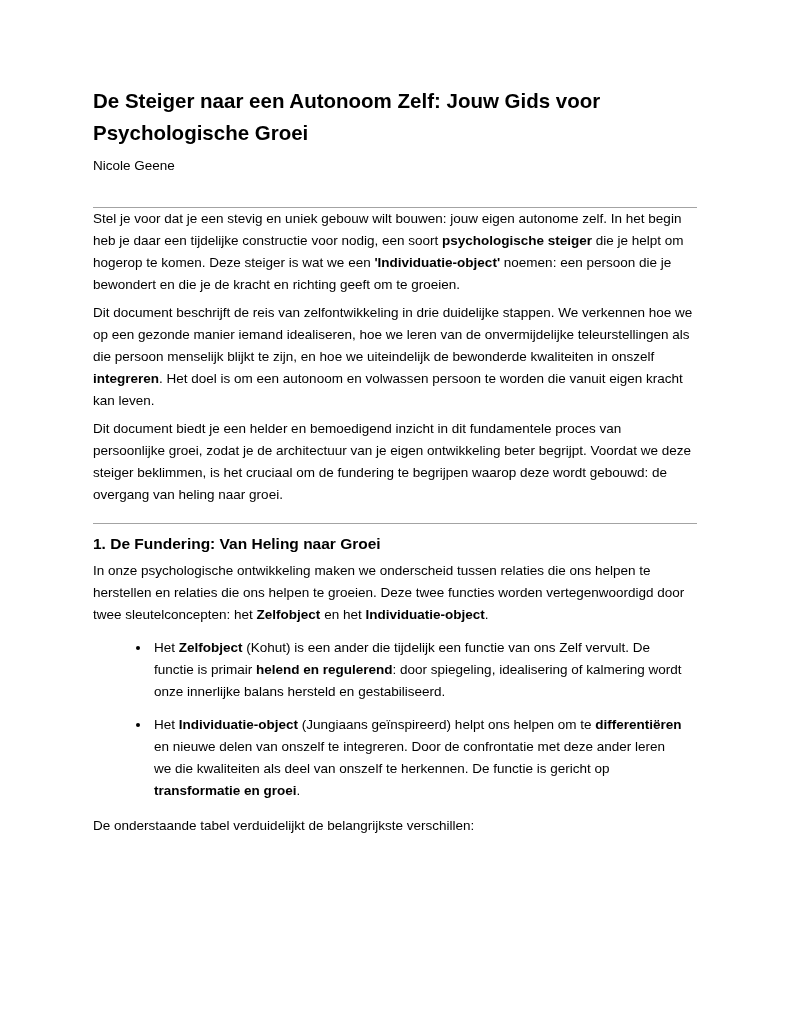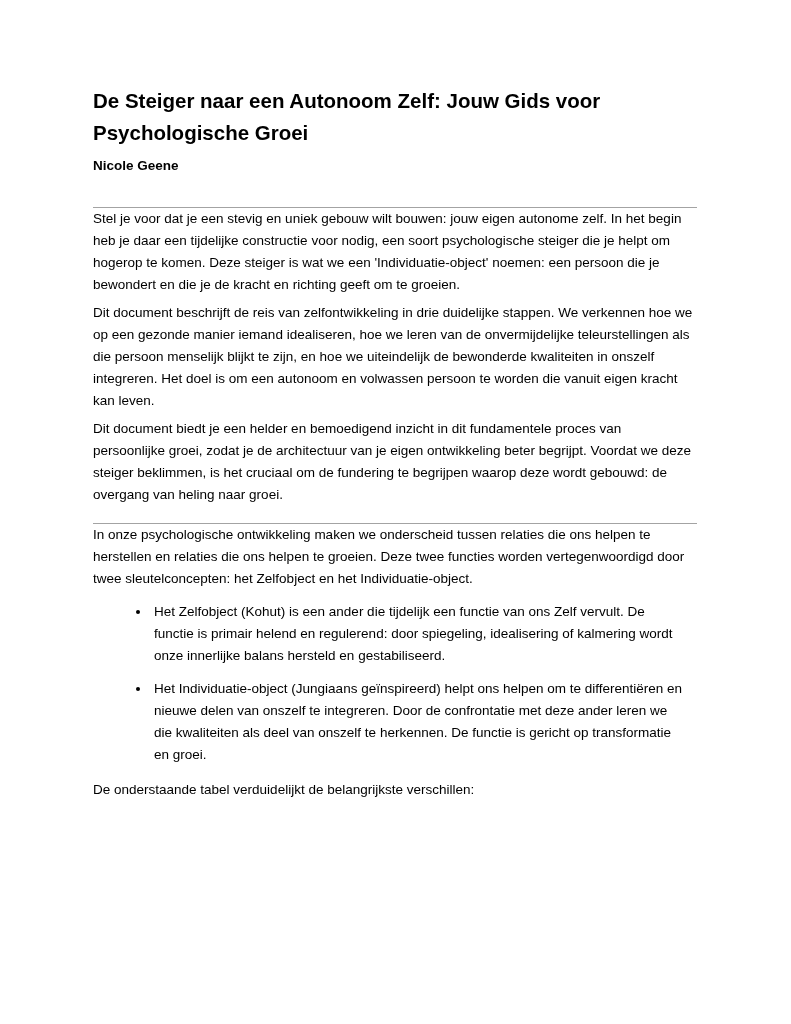--- a/index.html
+++ b/index.html
@@ -20,21 +20,21 @@
     line-height:22px;
     overflow:hidden;
   }
   h1.doc-title{
     font-size:20.5px;
     line-height:32px;
     font-weight:bold;
     margin:0 0 6px 0;
   }
   p{margin:0 0 6px 0;}
-  p.byline{font-weight:bold;margin-bottom:30px;}
+  p.byline{font-weight:normal;margin-bottom:30px;}
   p.dateline{font-weight:bold;}
   hr.divider{
     border:none;
     border-top:1px solid var(--rule-color);
     margin:17px 0 0 0;
     height:0;
   }
   h2.section-heading{
     font-size:15.5px;
     line-height:20px;
@@ -42,21 +42,21 @@
     margin:10px 0 6px 0;
   }
   ul.concept-list{
     margin:0 0 13px 0;
     padding-left:47px;
   }
   ul.concept-list li{
     padding-left:3px;
     margin:11px;
   }
-  b{font-weight:normal;}
+  b{font-weight:bold;}
 </style>
 </head>
 <body>
 
 <div class="page">
 
   <h1 class="doc-title">De Steiger naar een Autonoom Zelf: Jouw Gids voor Psychologische Groei</h1>
 
   <p class="byline">Nicole Geene</p>
 
@@ -65,20 +65,21 @@
 
 
   <p><span>Stel je voor dat je een stevig en uniek gebouw wilt bouwen: jouw eigen autonome zelf. In het begin heb je daar een tijdelijke constructie voor nodig, een soort </span><b>psychologische steiger</b><span> die je helpt om hogerop te komen. Deze steiger is wat we een </span><b>'Individuatie-object'</b><span> noemen: een persoon die je bewondert en die je de kracht en richting geeft om te groeien.</span></p>
 
   <p><span>Dit document beschrijft de reis van zelfontwikkeling in drie duidelijke stappen. We verkennen hoe we op een gezonde manier iemand idealiseren, hoe we leren van de onvermijdelijke teleurstellingen als die persoon menselijk blijkt te zijn, en hoe we uiteindelijk de bewonderde kwaliteiten in onszelf </span><b>integreren</b><span>. Het doel is om een autonoom en volwassen persoon te worden die vanuit eigen kracht kan leven.</span></p>
 
   <p><span>Dit document biedt je een helder en bemoedigend inzicht in dit fundamentele proces van persoonlijke groei, zodat je de architectuur van je eigen ontwikkeling beter begrijpt. Voordat we deze steiger beklimmen, is het cruciaal om de fundering te begrijpen waarop deze wordt gebouwd: de overgang van heling naar groei.</span></p>
 
   <hr class="divider">
 
+  <h2 class="section-heading">1. De Fundering: Van Heling naar Groei</h2>
 
   <p><span>In onze psychologische ontwikkeling maken we onderscheid tussen relaties die ons helpen te herstellen en relaties die ons helpen te groeien. Deze twee functies worden vertegenwoordigd door twee sleutelconcepten: het </span><b>Zelfobject</b><span> en het </span><b>Individuatie-object</b><span>.</span></p>
 
   <ul class="concept-list">
     <li><span>Het </span><b>Zelfobject</b><span> (Kohut) is een ander die tijdelijk een functie van ons Zelf vervult. De functie is primair </span><b>helend en regulerend</b><span>: door spiegeling, idealisering of kalmering wordt onze innerlijke balans hersteld en gestabiliseerd.</span></li>
     <li><span>Het </span><b>Individuatie-object</b><span> (Jungiaans geïnspireerd) helpt ons helpen om te </span><b>differentiëren</b><span> en nieuwe delen van onszelf te integreren. Door de confrontatie met deze ander leren we die kwaliteiten als deel van onszelf te herkennen. De functie is gericht op </span><b>transformatie en groei</b><span>.</span></li>
   </ul>
 
   <p>De onderstaande tabel verduidelijkt de belangrijkste verschillen:</p>
 

